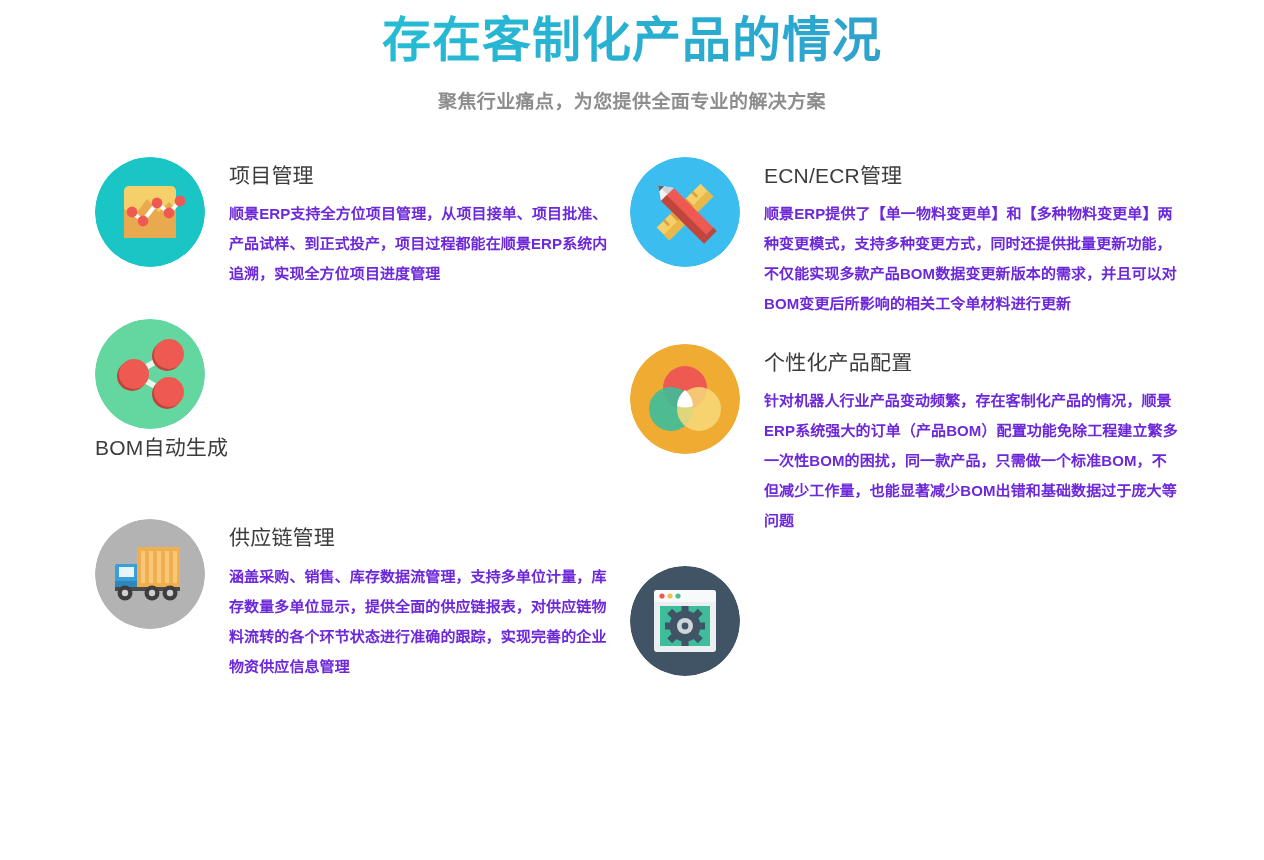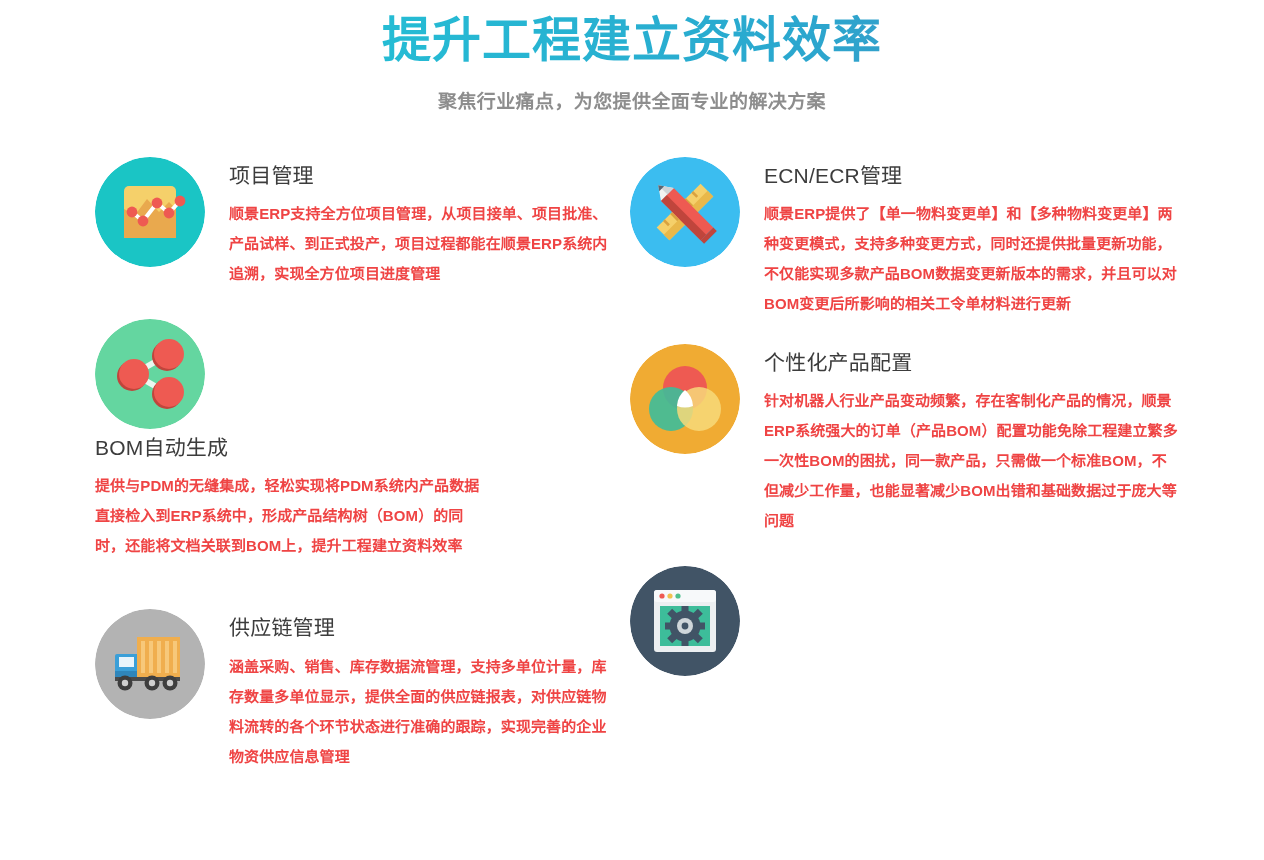--- a/index.html
+++ b/index.html
@@ -84,21 +84,21 @@
     color: #3c3c3c;
     letter-spacing: 0.2px;
     line-height: 1.25;
   }
 
   .feature-desc {
     margin: 0;
     font-size: 15px;
     font-weight: 700;
     line-height: 30px;
-    color: #ef4444;
+    color: #6d28d9;
     letter-spacing: 0.1px;
   }
 
   .col-left .feature-body { max-width: 392px; }
   .col-right .feature-body { max-width: 420px; }
 
   
   .icon-circle svg { display: block; width: 110px; height: 110px; }
 
   
@@ -106,21 +106,21 @@
   .col-left .feature:nth-child(2) { margin-bottom: 48px; flex-direction: column; }
   .col-right .feature:nth-child(1) { margin-bottom: 25px; }
   .col-right .feature:nth-child(2) { margin-bottom: 30px; }
 </style>
 </head>
 <body>
 
 <div class="page">
 
   <div class="header">
-    <h1 class="page-title">提升工程建立资料效率</h1>
+    <h1 class="page-title">存在客制化产品的情况</h1>
     <p class="page-subtitle">聚焦行业痛点，为您提供全面专业的解决方案</p>
   </div>
 
   <div class="features">
 
     <div class="col-left">
 
       <div class="feature">
         <div class="feature-icon-wrap">
           <div class="icon-circle">
@@ -154,21 +154,20 @@
               <circle cx="74" cy="35" r="15" fill="#ee5a52"></circle>
               <circle cx="37" cy="57" r="15" fill="#c0453c"></circle>
               <circle cx="39" cy="55" r="15" fill="#ee5a52"></circle>
               <circle cx="72" cy="75" r="15" fill="#c0453c"></circle>
               <circle cx="74" cy="73" r="15" fill="#ee5a52"></circle>
             </svg>
           </div>
         </div>
         <div class="feature-body">
           <h3 class="feature-title">BOM自动生成</h3>
-          <p class="feature-desc">提供与PDM的无缝集成，轻松实现将PDM系统内产品数据直接检入到ERP系统中，形成产品结构树（BOM）的同时，还能将文档关联到BOM上，提升工程建立资料效率</p>
         </div>
       </div>
 
       <div class="feature">
         <div class="feature-icon-wrap">
           <div class="icon-circle">
             <svg viewBox="0 0 110 110" aria-hidden="true">
               <circle cx="55" cy="55" r="55" fill="#b3b3b3"></circle>
               <rect x="42" y="28" width="43" height="40" fill="#f0ae4e"></rect>
               <g fill="#f7c87a">

